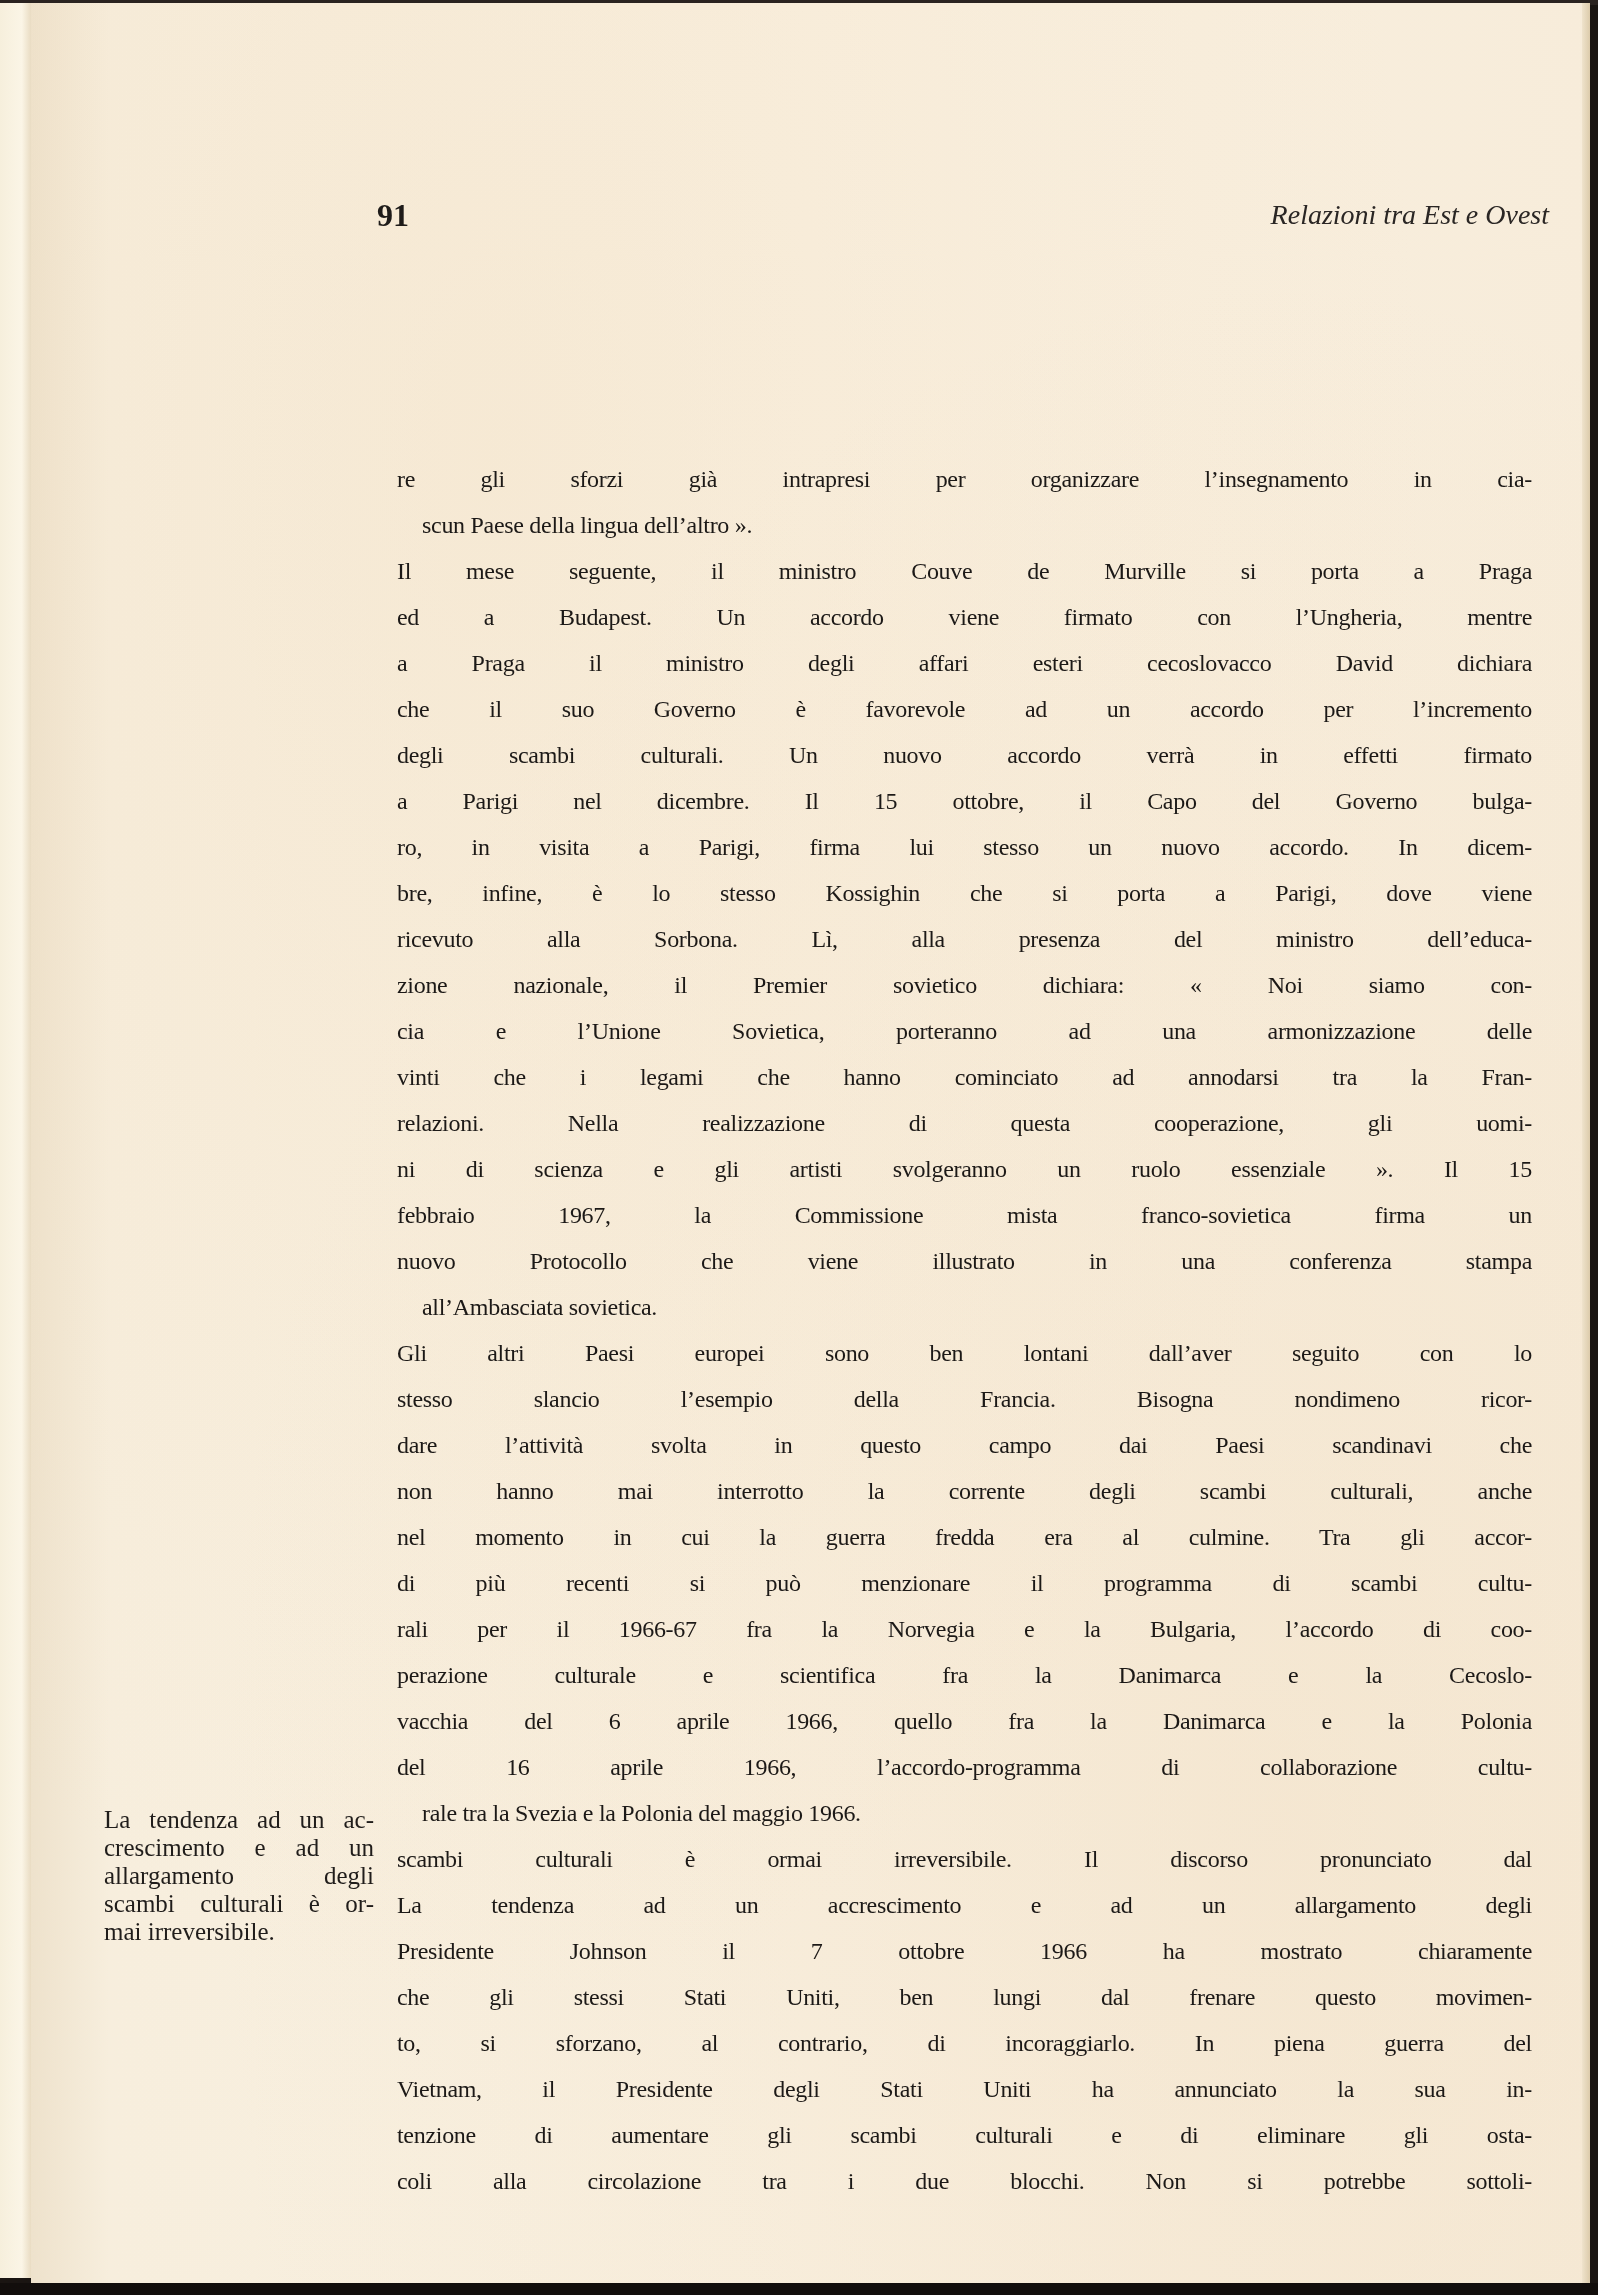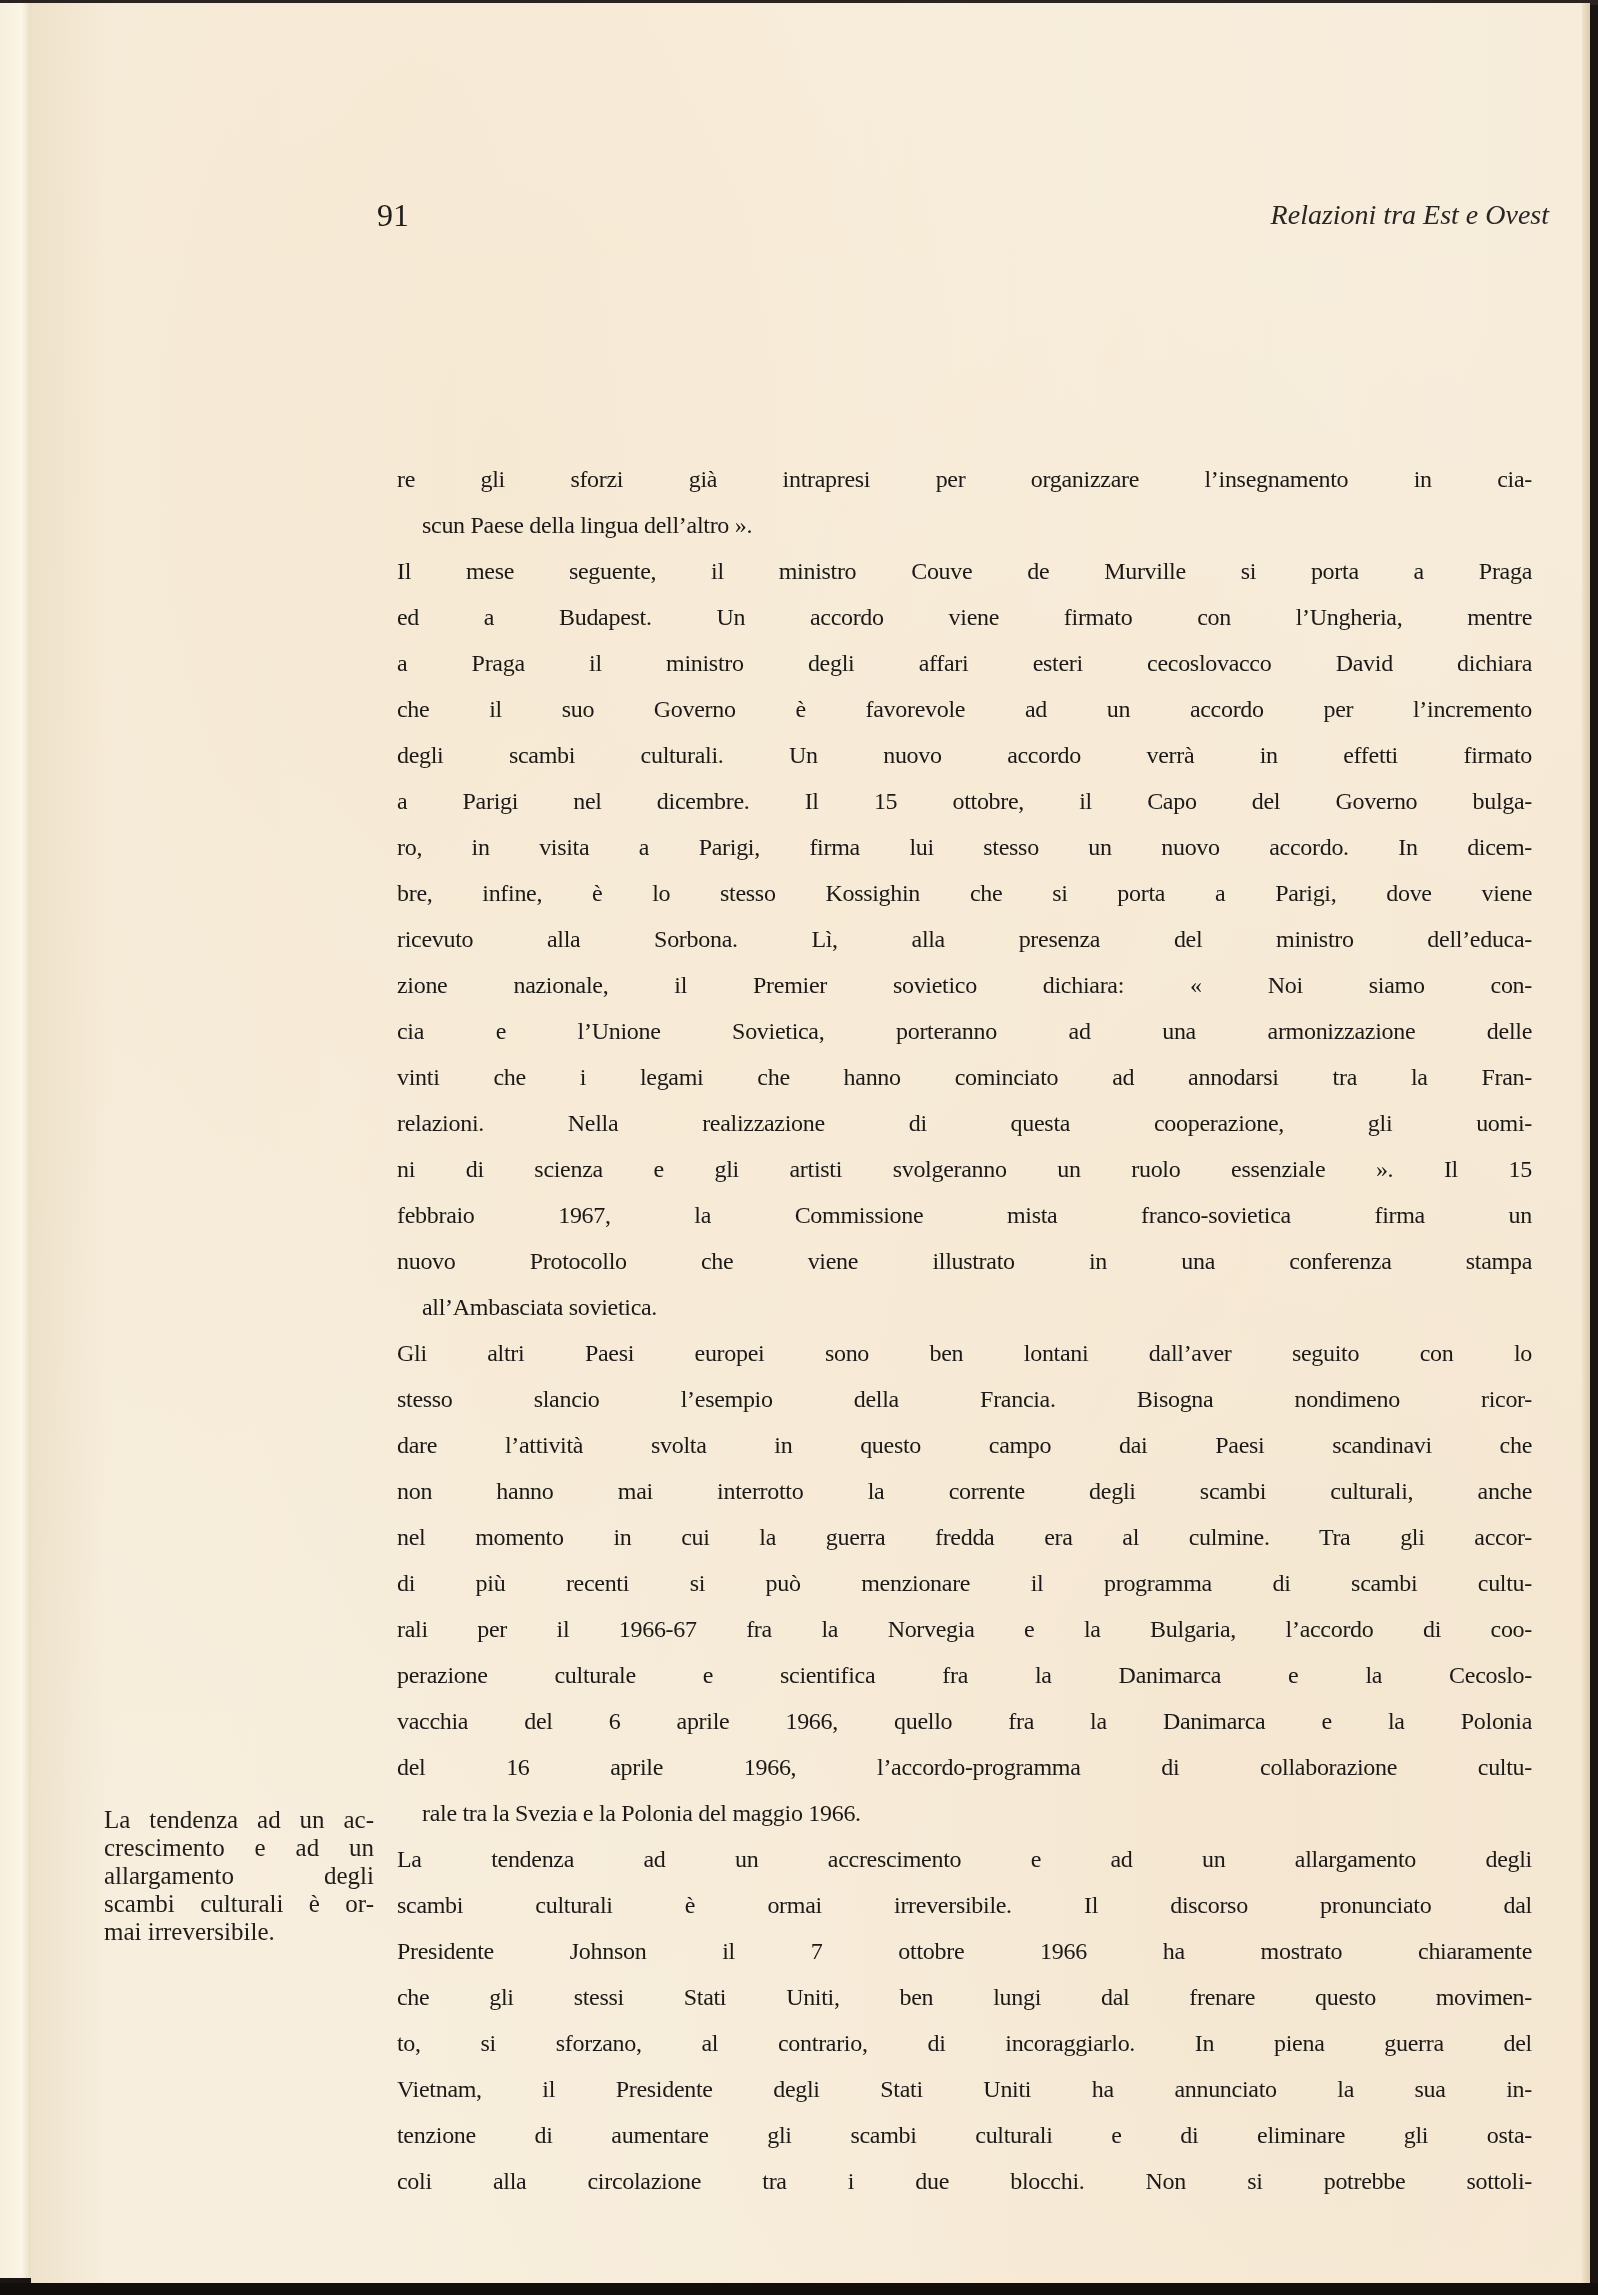--- a/index.html
+++ b/index.html
@@ -44,21 +44,21 @@
     position: absolute;
     right: 0; top: 0;
     width: 8.5px; height: 100%;
     background: linear-gradient(to right, #efe3cc, #dccbab);
   }
   .folio {
     position: absolute;
     left: 377px;
     top: 197px;
     font-size: 32px;
-    font-weight: normal;
+    font-weight: bold;
     color: #1e1b19;
     letter-spacing: 0px;
   }
   .running-head {
     position: absolute;
     right: 49px;
     top: 199px;
     font-size: 28px;
     font-style: italic;
     color: #2a2624;
@@ -148,22 +148,22 @@
   <span class="line">stesso slancio l’esempio della Francia. Bisogna nondimeno ricor-</span>
   <span class="line">dare l’attività svolta in questo campo dai Paesi scandinavi che</span>
   <span class="line">non hanno mai interrotto la corrente degli scambi culturali, anche</span>
   <span class="line">nel momento in cui la guerra fredda era al culmine. Tra gli accor-</span>
   <span class="line">di più recenti si può menzionare il programma di scambi cultu-</span>
   <span class="line">rali per il 1966-67 fra la Norvegia e la Bulgaria, l’accordo di coo-</span>
   <span class="line">perazione culturale e scientifica fra la Danimarca e la Cecoslo-</span>
   <span class="line">vacchia del 6 aprile 1966, quello fra la Danimarca e la Polonia</span>
   <span class="line">del 16 aprile 1966, l’accordo-programma di collaborazione cultu-</span>
   <span class="line last">rale tra la Svezia e la Polonia del maggio 1966.</span>
+  <span class="line">scambi culturali è ormai irreversibile. Il discorso pronunciato dal</span>
   <span class="line">La tendenza ad un accrescimento e ad un allargamento degli</span>
-  <span class="line">scambi culturali è ormai irreversibile. Il discorso pronunciato dal</span>
   <span class="line">Presidente Johnson il 7 ottobre 1966 ha mostrato chiaramente</span>
   <span class="line">che gli stessi Stati Uniti, ben lungi dal frenare questo movimen-</span>
   <span class="line">to, si sforzano, al contrario, di incoraggiarlo. In piena guerra del</span>
   <span class="line">Vietnam, il Presidente degli Stati Uniti ha annunciato la sua in-</span>
   <span class="line">tenzione di aumentare gli scambi culturali e di eliminare gli osta-</span>
   <span class="line">coli alla circolazione tra i due blocchi. Non si potrebbe sottoli-</span>
 </div>
 
 <div class="margin-note">
   <span class="line">La tendenza ad un ac-</span>

